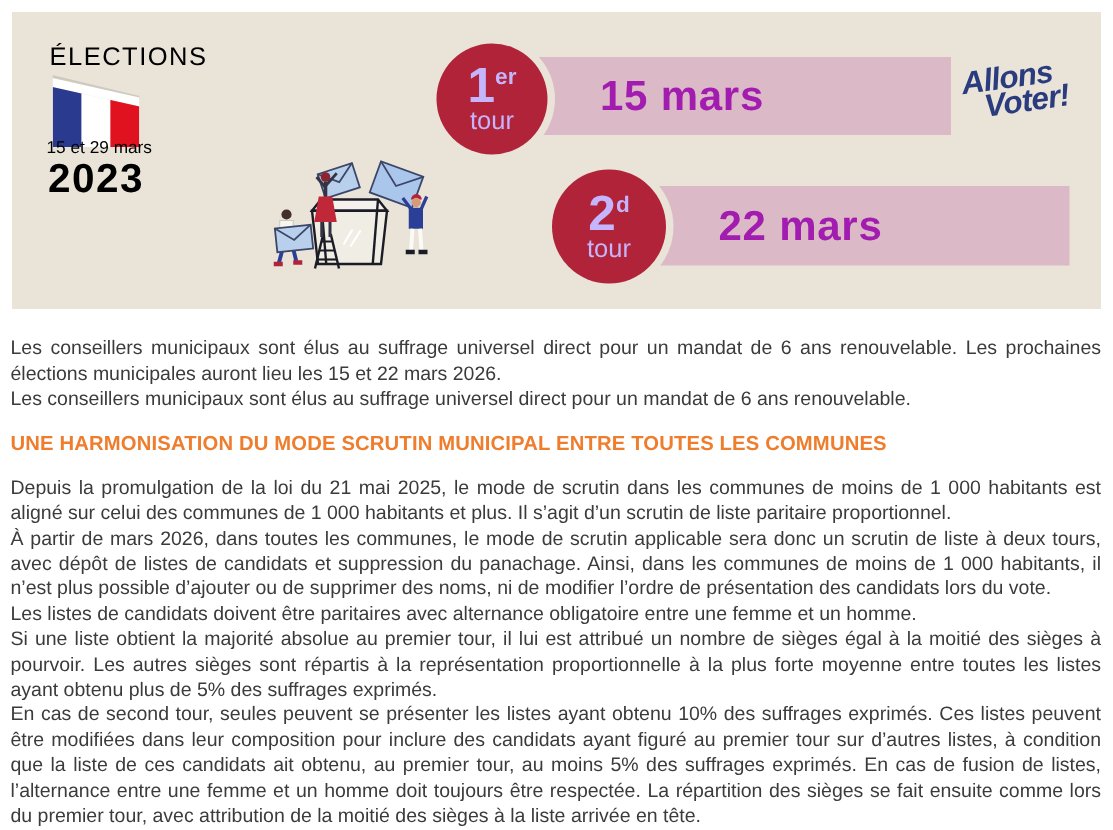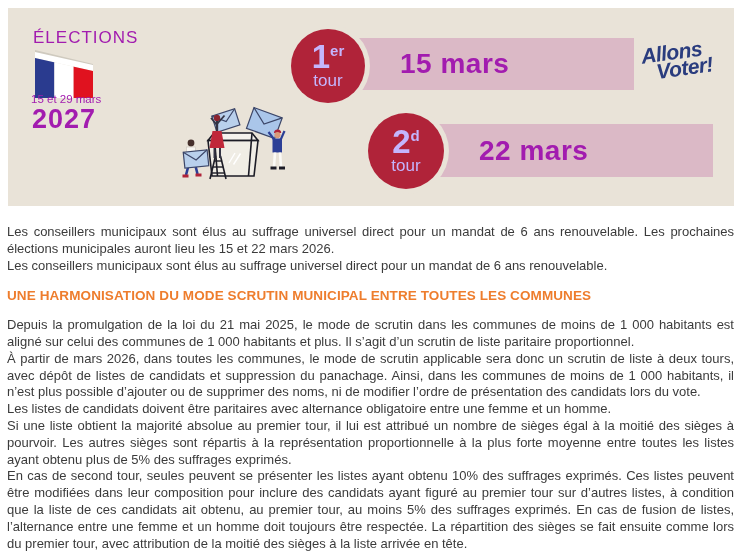--- a/index.html
+++ b/index.html
@@ -8,21 +8,21 @@
     font-family:"Liberation Sans","DejaVu Sans",sans-serif; overflow:hidden;
   }
 
   
   .banner {
     position:absolute; left:8px; top:8px; width:726px; height:198px;
     background:#e9e3d8;
   }
 
   
-  .logo { position:absolute; left:0; top:0; width:230px; height:150px; color:#a21caf; }
+  .logo { position:absolute; left:0; top:0; width:230px; height:150px; color:#000000; }
   .logo-line1 { position:absolute; left:25px; top:20px; font-size:17px; font-weight:400; letter-spacing:1px; }
   .logo-line2 { position:absolute; left:64px; top:40px; font-size:16.5px; font-weight:700; letter-spacing:.4px; z-index:3; }
   .flag { position:absolute; left:27px; top:42px; z-index:2; }
   .logo-dates { position:absolute; left:23px; top:85px; font-size:11.5px; z-index:4; }
   .logo-year { position:absolute; left:24px; top:96px; font-size:27px; font-weight:700; letter-spacing:1px; z-index:4; }
 
   
   .tour-bar {
     position:absolute; background:#dbb9c6; display:flex; align-items:center;
   }
@@ -83,21 +83,21 @@
           </defs>
         <polygon points="0,3 58,17 58,14 0,0" fill="#cfcabf"></polygon>
         <polygon points="0,8 58,21 58,15 0,2" fill="#ffffff"></polygon>
         <g clip-path="url(#flagclip)">
           <rect x="0" y="0" width="19.4" height="52" fill="#2a3b8f"></rect>
           <rect x="19.4" y="0" width="19.2" height="52" fill="#ffffff"></rect>
           <rect x="38.6" y="0" width="19.4" height="52" fill="#e0121f"></rect>
         </g>
       </svg>
       <div class="logo-dates">15 et 29 mars</div>
-      <div class="logo-year">2027</div>
+      <div class="logo-year">2023</div>
     </div>
 
     <div class="tour-bar bar1">
       <span class="tour-date">15 mars</span>
     </div>
     <div class="tour-circle circle1">
       <span class="tour-num"><span>1</span><sup>er</sup></span>
       <span class="tour-word">tour</span>
     </div>
 

